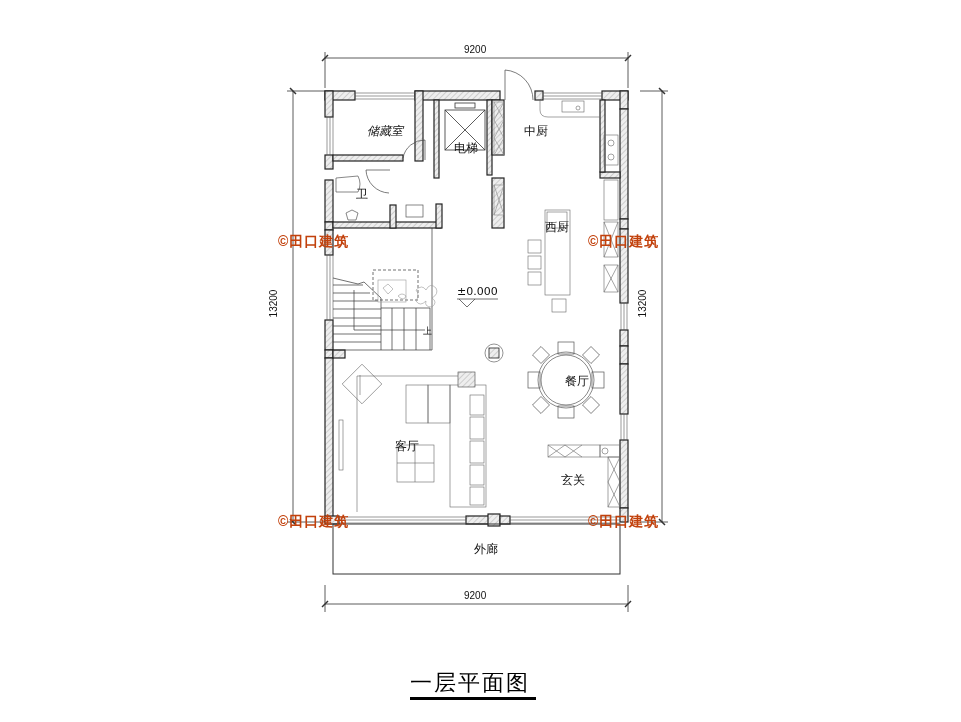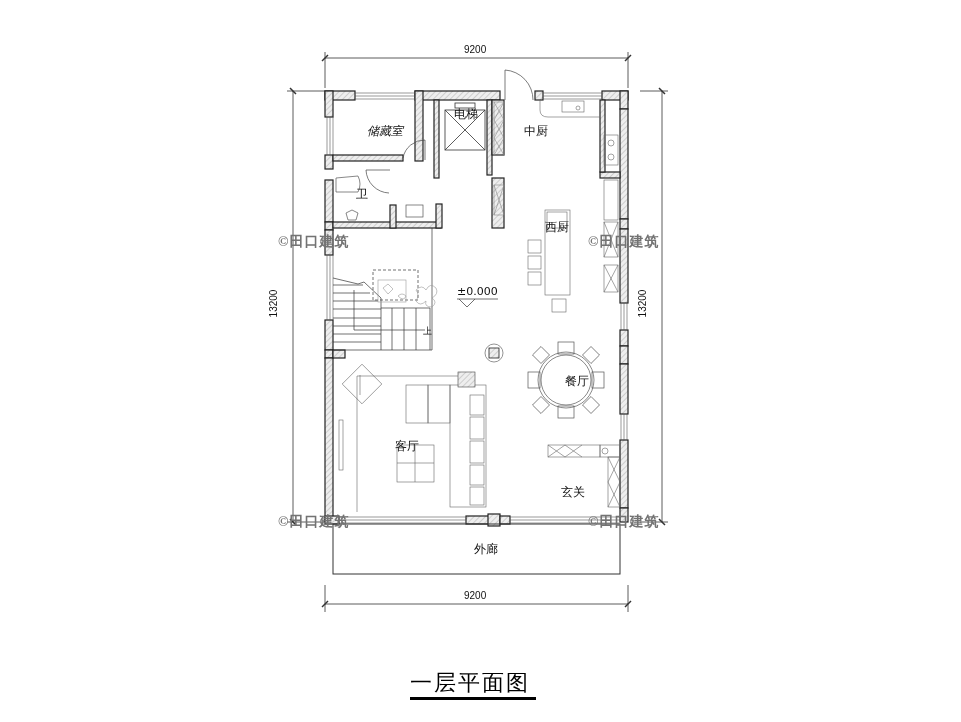--- a/index.html
+++ b/index.html
@@ -1,21 +1,21 @@
 <!DOCTYPE html>
 <html><head>
 <meta charset="utf-8">
 <style>
   html, body { margin:0; padding:0; background:#ffffff; }
   body { width:961px; height:722px; position:relative; overflow:hidden; font-family:"DejaVu Sans", sans-serif; }
   #plan { position:absolute; left:0; top:0; width:961px; height:722px; }
   .lbl { position:absolute; font-size:12px; color:#111; white-space:nowrap; font-family:"DejaVu Sans", sans-serif; }
   .dim { position:absolute; font-size:10px; color:#111; font-family:"Liberation Sans", sans-serif; }
   .dim-v { transform:rotate(-90deg); transform-origin:center center; }
-  .wm { position:absolute; font-size:14px; color:#737373; font-weight:bold; letter-spacing:1px; white-space:nowrap; font-family:Liberation Serif, serif; }
+  .wm { position:absolute; font-size:14px; color:#c2410c; font-weight:bold; letter-spacing:1px; white-space:nowrap; font-family:Liberation Sans, sans-serif; }
   #title { position:absolute; left:410px; top:668px; font-size:22px; color:#000; letter-spacing:2px; font-family:"DejaVu Sans", sans-serif;text-align:center; }
   #title-underline { position:absolute; left:410px; top:697px; width:126px; height:3px; background:#000; }
 </style>
 </head>
 <body>
 
 <svg id="plan" viewBox="0 0 961 722" xmlns="http://www.w3.org/2000/svg">
   <defs>
     <pattern id="hatch" width="4" height="4" patternUnits="userSpaceOnUse" patternTransform="rotate(45)">
       <rect width="4" height="4" fill="#eeeeee"></rect>
@@ -266,27 +266,27 @@
       <line x1="620" y1="482" x2="608" y2="507"></line>
   </g>
 </svg>
 
 <div class="dim" style="left:464px;top:44px;">9200</div>
 <div class="dim" style="left:464px;top:590px;">9200</div>
 <div class="dim dim-v" style="left:260px;top:298px;">13200</div>
 <div class="dim dim-v" style="left:629px;top:298px;">13200</div>
 
 <div class="lbl" style="left:367px;top:123px;font-style:italic;">储藏室</div>
-<div class="lbl" style="left:454px;top:106px;">电梯</div>
+<div class="lbl" style="left:454px;top:140px;">电梯</div>
 <div class="lbl" style="left:524px;top:123px;">中厨</div>
 <div class="lbl" style="left:545px;top:185px;margin-top:34px;">西厨</div>
 <div class="lbl" style="left:356px;top:186px;">卫</div>
 <div class="lbl" style="left:559px;top:373px;margin-left:6px;">餐厅</div>
 <div class="lbl" style="left:395px;top:438px;font-family:Liberation Mono, monospace;">客厅</div>
-<div class="lbl" style="left:561px;top:484px;text-align:center;">玄关</div>
+<div class="lbl" style="left:561px;top:472px;text-align:center;">玄关</div>
 <div class="lbl" style="left:474px;top:541px;">外廊</div>
 
 <div class="lbl" style="left:457px;top:285px;font-size:11px;">±0.000</div>
 <div class="lbl" style="left:423px;top:325px;font-size:9px;">上</div>
 
 <div class="wm" style="left:278px;top:233px;">©田口建筑</div>
 <div class="wm" style="left:588px;top:233px;">©田口建筑</div>
 <div class="wm" style="left:278px;top:513px;">©田口建筑</div>
 <div class="wm" style="left:588px;top:513px;">©田口建筑</div>
 

